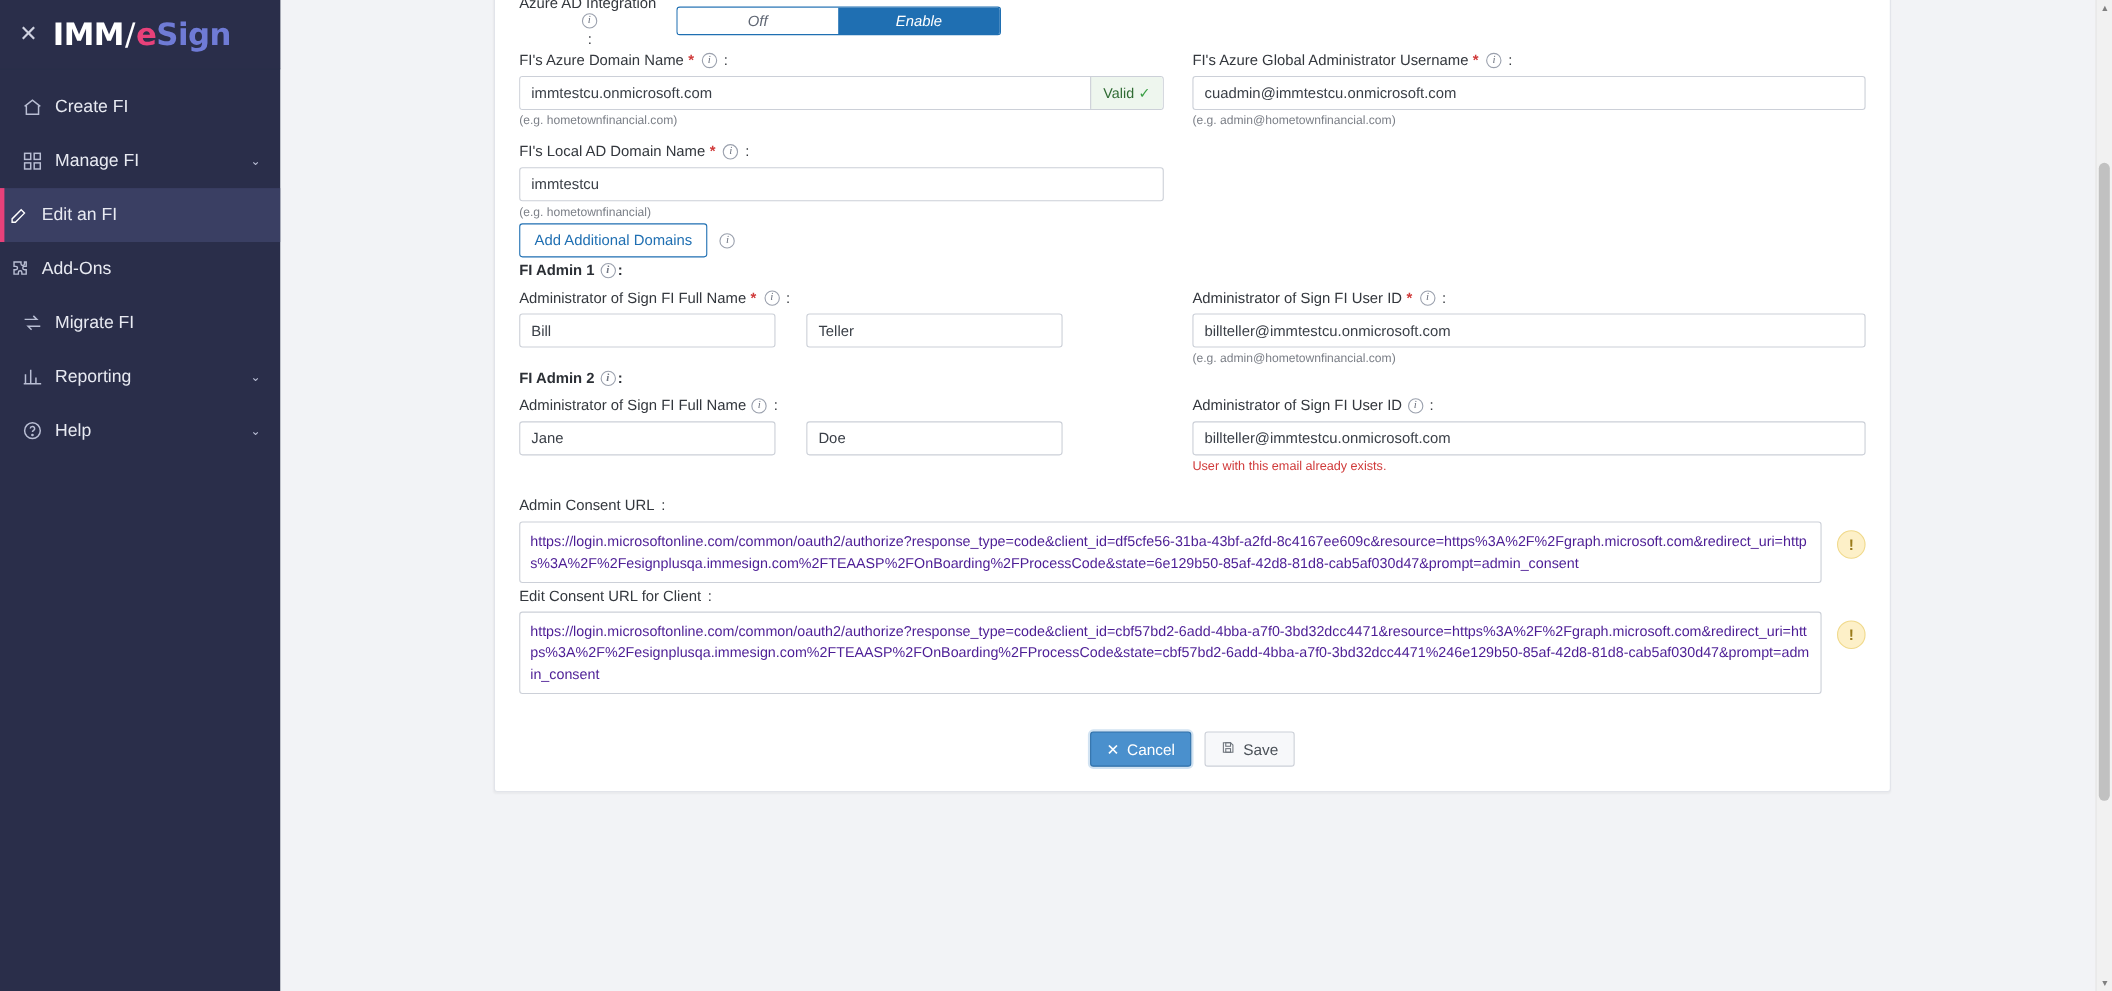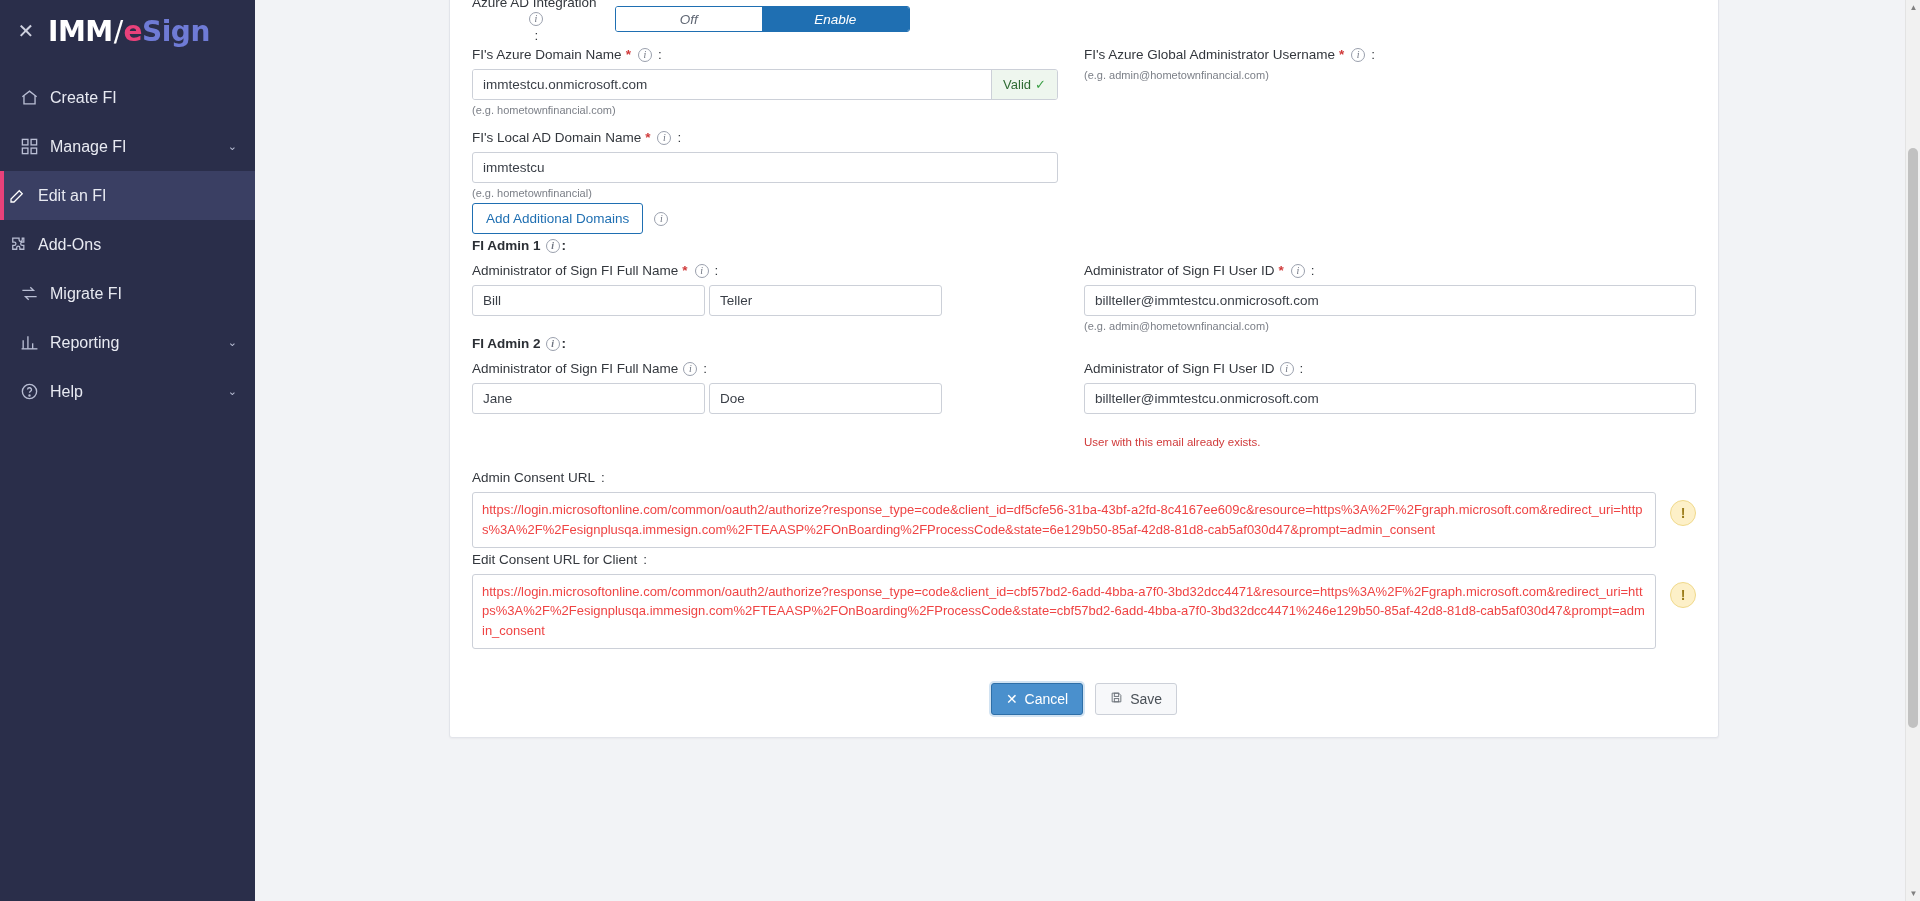--- a/index.html
+++ b/index.html
@@ -128,21 +128,21 @@
   .label .star { color: #d03a3a; font-weight: bold; padding: 0 2px; }
   .label .colon { padding-left: 4px; }
   .sublabel {
     font-size: 11px;
     color: #7b7f87;
     margin-top: 4px;
   }
   .err {
     font-size: 11.5px;
     color: #d03a3a;
-    margin-top: 22px;
+    margin-top: 4px;
   }
 
   .info {
     display: inline-flex;
     align-items: center;
     justify-content: center;
     width: 14px; height: 14px;
     border-radius: 50%;
     border: 1px solid #9aa0ad;
     color: #6e7480;
@@ -235,29 +235,29 @@
 
   .section-title {
     font-size: 13.5px;
     font-weight: bold;
     color: #2b2f35;
     display: flex;
     align-items: center;
     gap: 2px;
   }
 
-  .name-pair { display: flex; gap: 4px; }
+  .name-pair { display: flex; gap: 28px; }
   .name-pair .half { width: 233px; }
 
   .urlbox {
     border: 1px solid #ccd0d8;
     border-radius: 3px;
     padding: 7px 9px;
     font-size: 13px;
-    color: #ef4444;
+    color: #4c1d95;
     line-height: 1.52;
     word-break: break-all;
     background: #ffffff;
     font-family: "Liberation Sans", sans-serif;
   }
   .url-row { display: flex; align-items: flex-start; gap: 14px; }
   .warn {
     flex: 0 0 26px;
     width: 26px; height: 26px;
     border-radius: 50%;
@@ -473,20 +473,21 @@
             <div class="sublabel">(e.g. hometownfinancial.com)</div>
           </div>
 
           <div class="col right">
             <div class="label">
               <span>FI's Azure Global Administrator Username</span>
               <span class="star">*</span>
               <span class="info">i</span>
               <span class="colon">:</span>
             </div>
+            <input class="txt" value="cuadmin@immtestcu.onmicrosoft.com" style="">
             <div class="sublabel">(e.g. admin@hometownfinancial.com)</div>
           </div>
         </div>
 
         <div class="row mt14">
           <div class="col">
             <div class="label">
               <span>FI's Local AD Domain Name</span>
               <span class="star">*</span>
               <span class="info">i</span>

